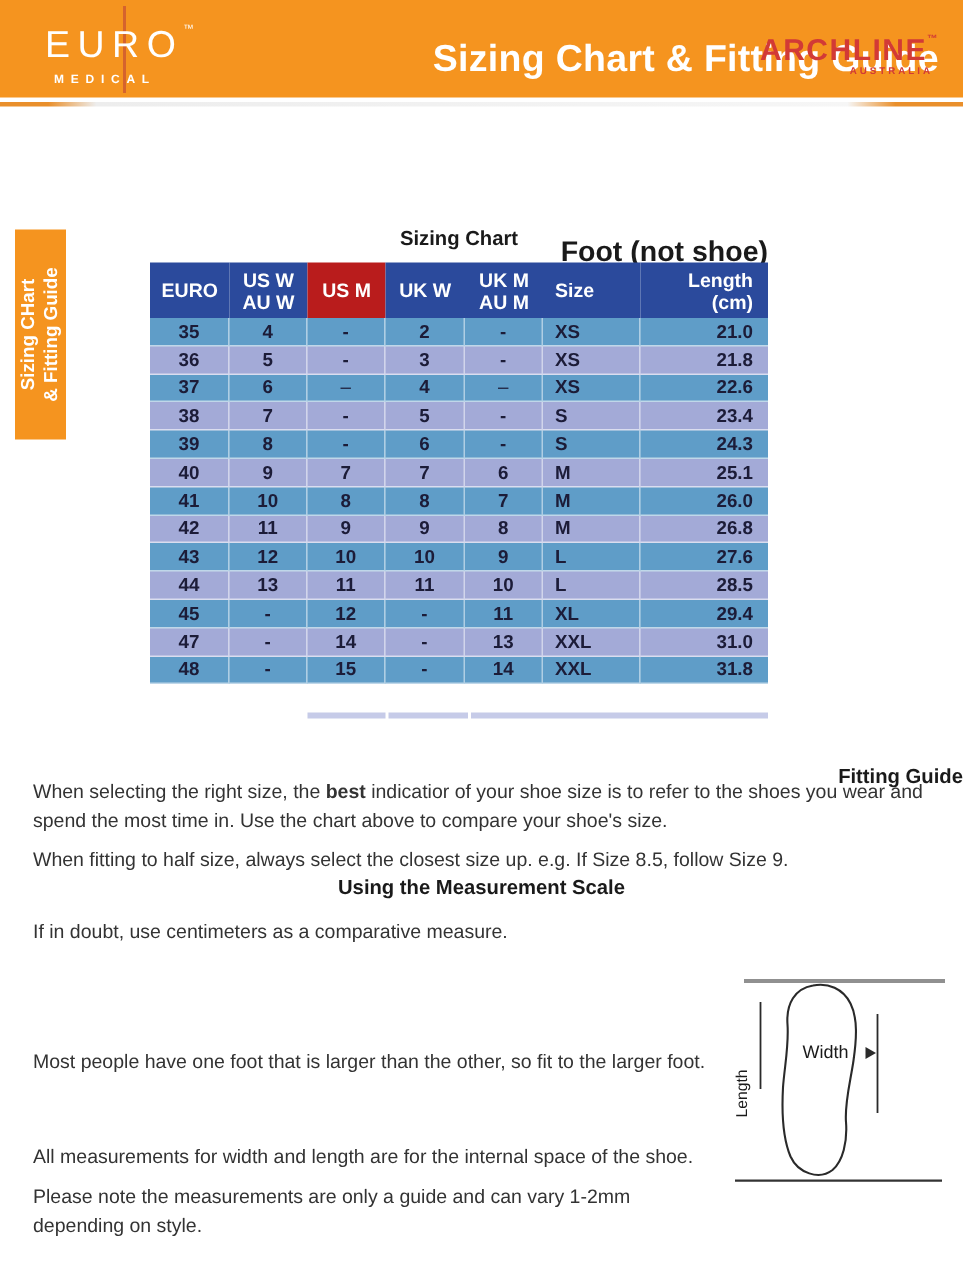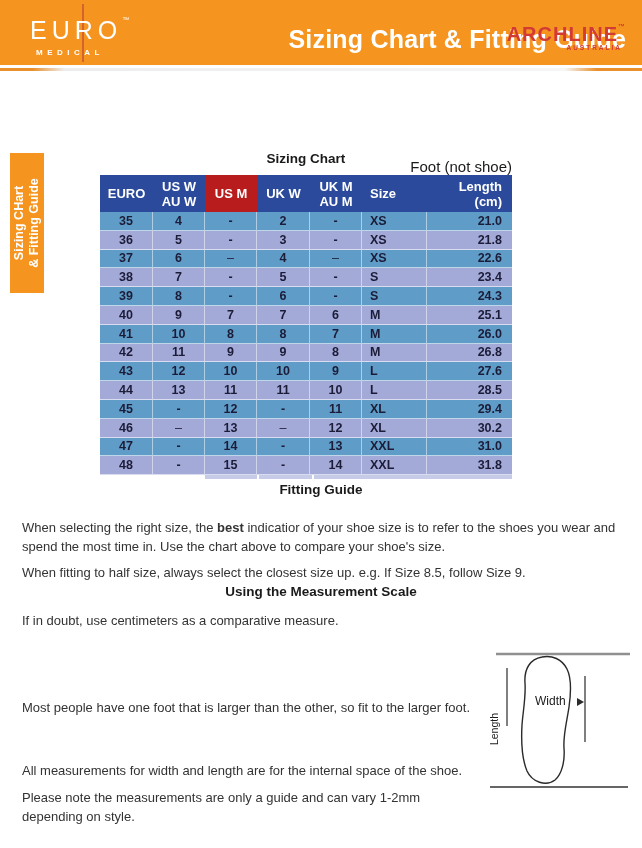--- a/index.html
+++ b/index.html
@@ -52,21 +52,21 @@
     color:#fff; font-weight:bold; font-size:12.5px; line-height:15px;
   }
 
   
   .chart-title {
     position:absolute; left:100px; top:151px; width:412px; text-align:center;
     font-size:13.5px; font-weight:bold; color:#1a1a1a;
   }
   .foot-note {
     position:absolute; left:312px; top:158px; width:200px; text-align:right;
-    font-size:15px; font-weight:normal; color:#1a1a1a;
+    font-size:19px; font-weight:bold; color:#1a1a1a;
   }
 
   
   .size-table-wrap { position:absolute; left:100px; top:175px; width:412px; }
   table.size-table {
     width:412px; table-layout:fixed; border-collapse:separate; border-spacing:0;
   }
   .size-table th {
     background:#2B4A9C; color:#fff; font-size:13px; font-weight:bold;
     height:37px; vertical-align:middle; line-height:15px; padding:0;
@@ -262,29 +262,20 @@
           <tr>
             <td class="c0">45</td>
             <td class="c1">-</td>
             <td class="c2">12</td>
             <td class="c3">-</td>
             <td class="c4">11</td>
             <td class="c5">XL</td>
             <td class="c6">29.4</td>
           </tr>
           <tr>
-            <td class="c0">46</td>
-            <td class="c1 thin">–</td>
-            <td class="c2">13</td>
-            <td class="c3 thin">–</td>
-            <td class="c4">12</td>
-            <td class="c5">XL</td>
-            <td class="c6">30.2</td>
-          </tr>
-          <tr>
             <td class="c0">47</td>
             <td class="c1">-</td>
             <td class="c2">14</td>
             <td class="c3">-</td>
             <td class="c4">13</td>
             <td class="c5">XXL</td>
             <td class="c6">31.0</td>
           </tr>
           <tr>
             <td class="c0">48</td>
@@ -296,21 +287,21 @@
             <td class="c6">31.8</td>
           </tr>
         </tbody>
     </table>
   </div>
 
   <div class="table-strip" style="left:205px; top:475px; width:52px;"></div>
   <div class="table-strip" style="left:259px; top:475px; width:53px;"></div>
   <div class="table-strip" style="left:314px; top:475px; width:198px;"></div>
 
-  <div class="h-center" style="top:482px;">Fitting Guide</div>
+  <div class="h-center" style="top:510px;text-align:right;">Fitting Guide</div>
   <div class="para" style="top:519px; width:602px;"><span>When selecting the right size, the </span><b>best</b><span> indicatior of your shoe size is to refer to the shoes you wear and spend the most time in. Use the chart above to compare your shoe's size.</span></div>
   <div class="para" style="top:564px; width:602px;">When fitting to half size, always select the closest size up. e.g. If Size 8.5, follow Size 9.</div>
 
   <div class="h-center" style="top:584px;">Using the Measurement Scale</div>
   <div class="para" style="top:612px; width:602px;">If in doubt, use centimeters as a comparative measure.</div>
   <div class="para" style="top:699px; width:478px;">Most people have one foot that is larger than the other, so fit to the larger foot.</div>
   <div class="para" style="top:762px; width:478px;">All measurements for width and length are for the internal space of the shoe.</div>
   <div class="para" style="top:789px; width:462px;">Please note the measurements are only a guide and can vary 1-2mm depending on style.</div>
 
   <svg class="diagram" viewBox="0 0 150 148" xmlns="http://www.w3.org/2000/svg">

